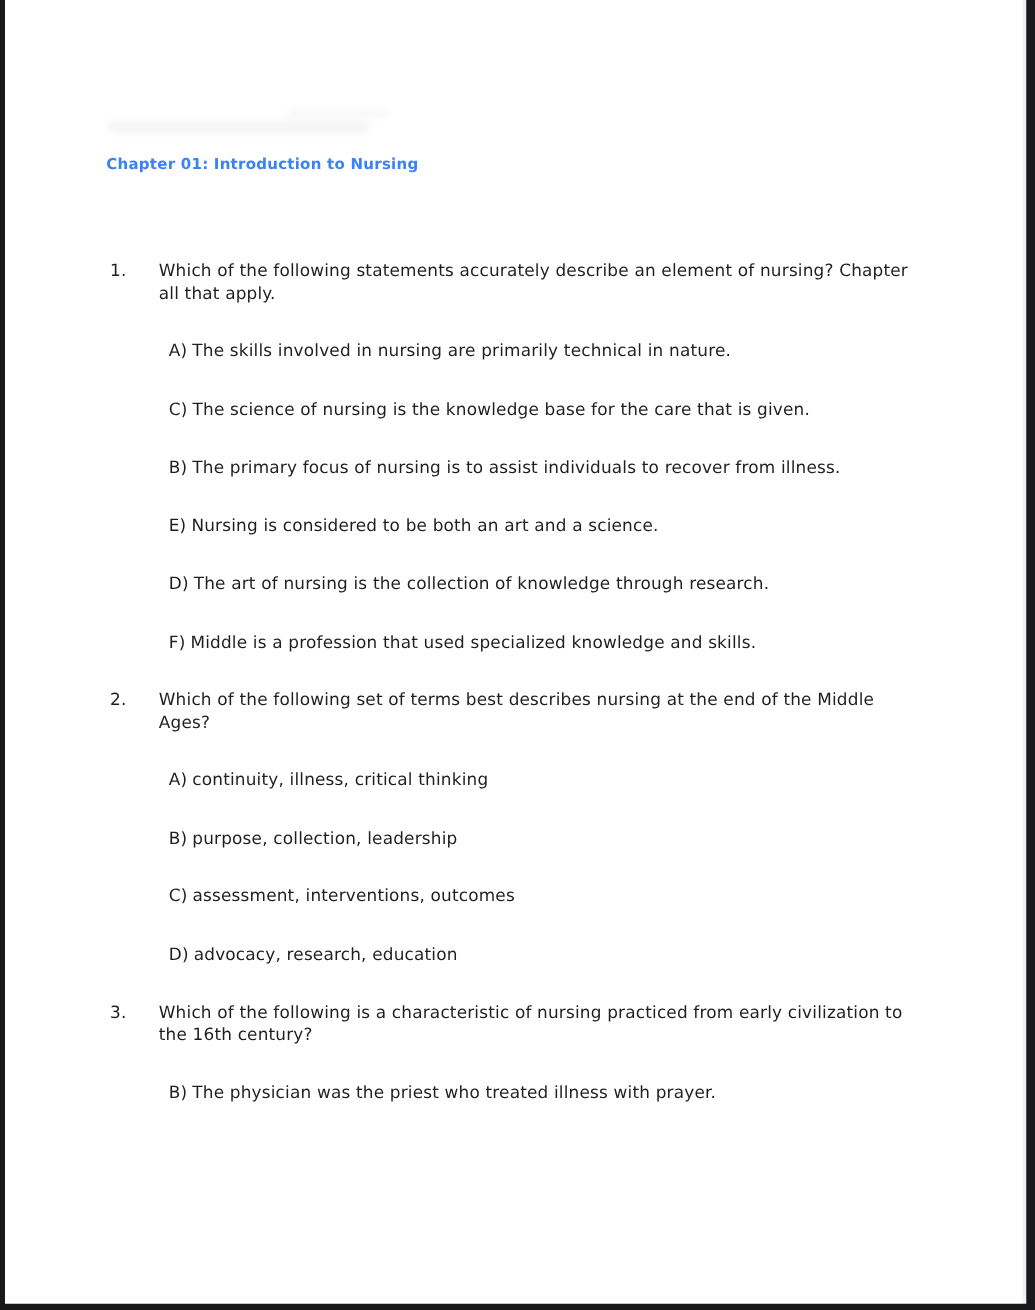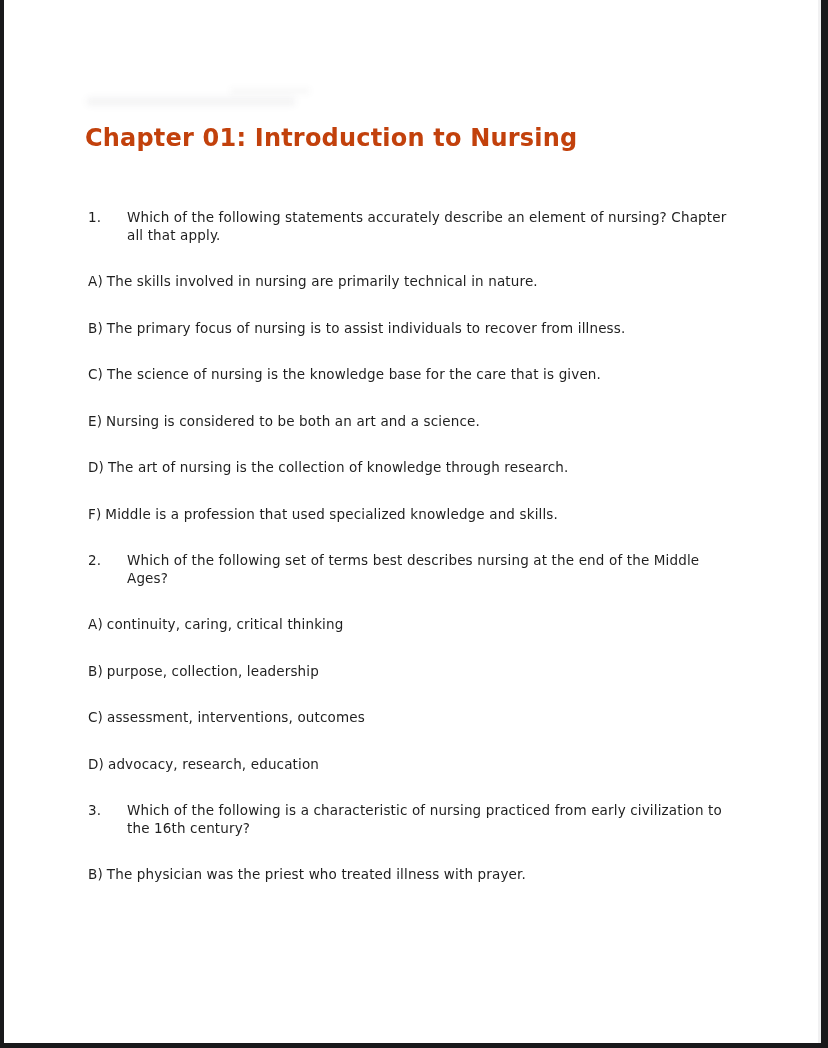--- a/index.html
+++ b/index.html
@@ -22,24 +22,24 @@
   .edge-left   { left: 0; top: 0; width: 4px; height: 1048px; }
   .edge-right  { right: 0; top: 0; width: 7px; height: 1048px; }
   .edge-right-shade { position:absolute; right: 7px; top: 0; width: 3px; height: 1048px; background: #f1f1f2; }
   .edge-bottom { left: 0; bottom: 0; width: 828px; height: 5px; }
 
   .page-title {
     position: absolute;
     left: 85px;
     top: 124px;
     margin: 0;
-    font-size: 24px;
+    font-size: 12px;
     font-weight: bold;
     letter-spacing: 0.2px;
-    color: #c2410c;
+    color: #3b82f6;
     white-space: nowrap;
   }
 
   
   .artifact {
     position: absolute;
     border-radius: 6px;
     background: rgba(40, 40, 50, 0.05);
     filter: blur(3px);
   }
@@ -54,21 +54,21 @@
     color: #1f1f1f;
     font-size: 13.5px;
     line-height: 17.5px;
     letter-spacing: 0.15px;
   }
   .question { margin-top: 29px; }
   .question:first-child { margin-top: 0; }
   .q-row { display: flex; align-items: flex-start; }
   .q-num  { width: 39px; flex: 0 0 39px; }
   .q-text { max-width: 600px; }
-  .option { margin-top: 29px; }
+  .option { margin-top: 29px; margin-left: 47px; }
   .opt-label { margin-right: 4px; }
 </style>
 </head>
 <body>
 
 <div class="edge edge-left"></div>
 <div class="edge-right-shade"></div>
 <div class="edge edge-right"></div>
 <div class="edge edge-bottom"></div>
 
@@ -81,43 +81,43 @@
 
   <div class="question">
     <div class="q-row">
       <span class="q-num">1.</span>
       <span class="q-text">Which of the following statements accurately describe an element of nursing? Chapter all that apply.</span>
     </div>
     <div class="option">
       <span class="opt-label">A)</span><span>The skills involved in nursing are primarily technical in nature.</span>
     </div>
     <div class="option">
-      <span class="opt-label">B)</span><span>The primary focus of nursing is to assist individuals to recover from illness.</span>
+      <span class="opt-label">C)</span><span>The science of nursing is the knowledge base for the care that is given.</span>
     </div>
     <div class="option">
-      <span class="opt-label">C)</span><span>The science of nursing is the knowledge base for the care that is given.</span>
+      <span class="opt-label">B)</span><span>The primary focus of nursing is to assist individuals to recover from illness.</span>
     </div>
     <div class="option">
       <span class="opt-label">E)</span><span>Nursing is considered to be both an art and a science.</span>
     </div>
     <div class="option">
       <span class="opt-label">D)</span><span>The art of nursing is the collection of knowledge through research.</span>
     </div>
     <div class="option">
       <span class="opt-label">F)</span><span>Middle is a profession that used specialized knowledge and skills.</span>
     </div>
   </div>
 
   <div class="question">
     <div class="q-row">
       <span class="q-num">2.</span>
       <span class="q-text">Which of the following set of terms best describes nursing at the end of the Middle Ages?</span>
     </div>
     <div class="option">
-      <span class="opt-label">A)</span><span>continuity, caring, critical thinking</span>
+      <span class="opt-label">A)</span><span>continuity, illness, critical thinking</span>
     </div>
     <div class="option">
       <span class="opt-label">B)</span><span>purpose, collection, leadership</span>
     </div>
     <div class="option">
       <span class="opt-label">C)</span><span>assessment, interventions, outcomes</span>
     </div>
     <div class="option">
       <span class="opt-label">D)</span><span>advocacy, research, education</span>
     </div>

